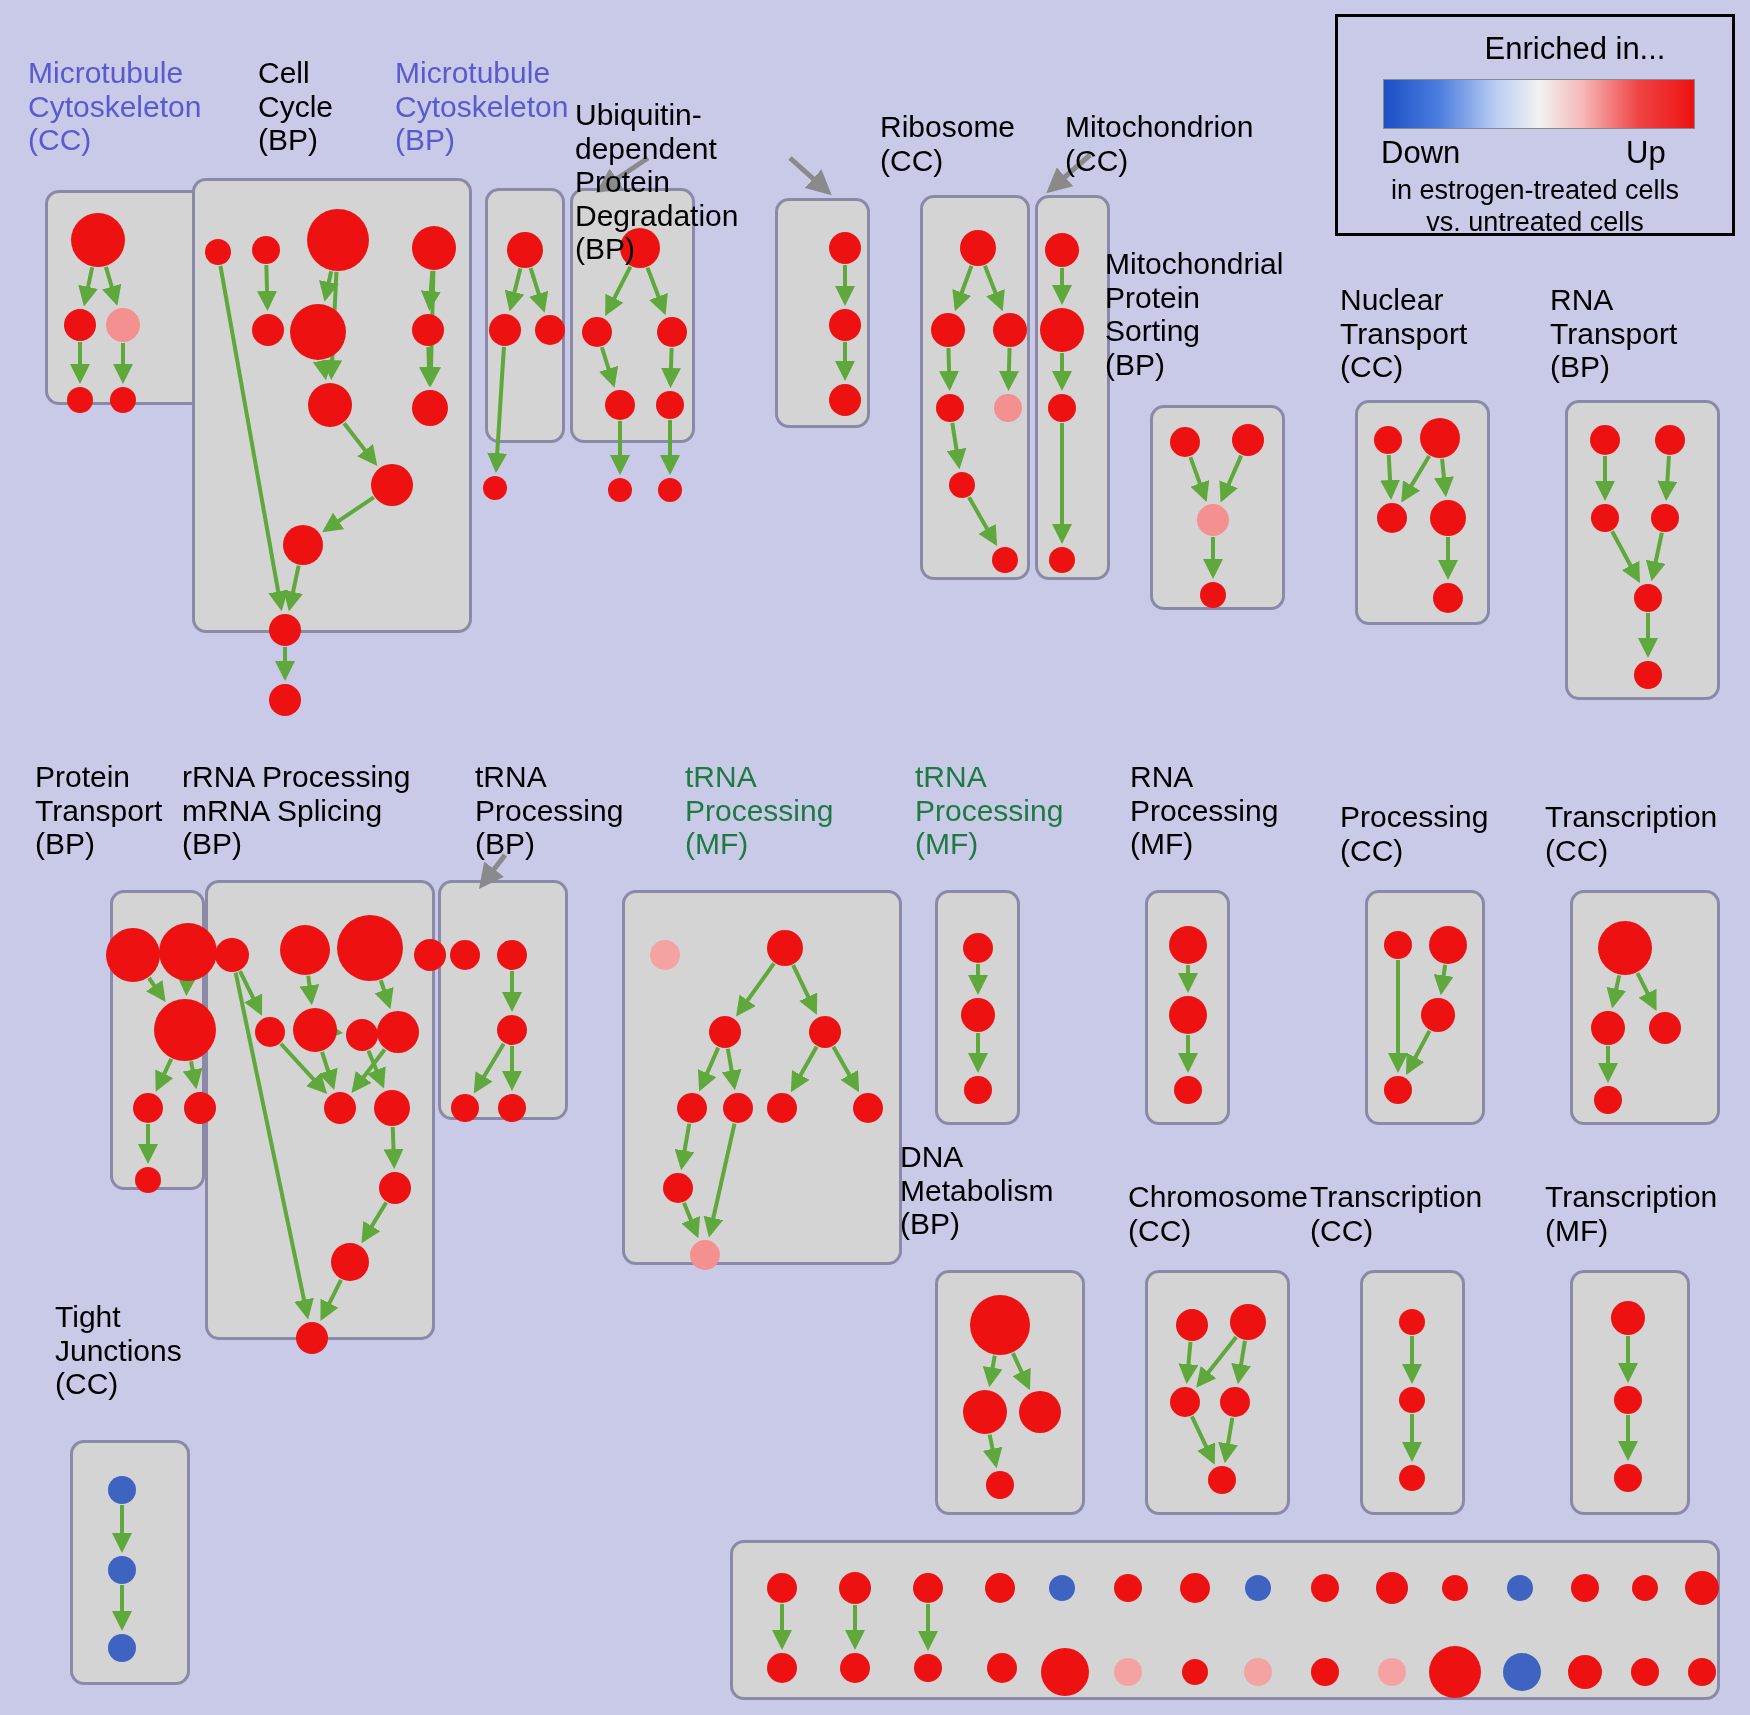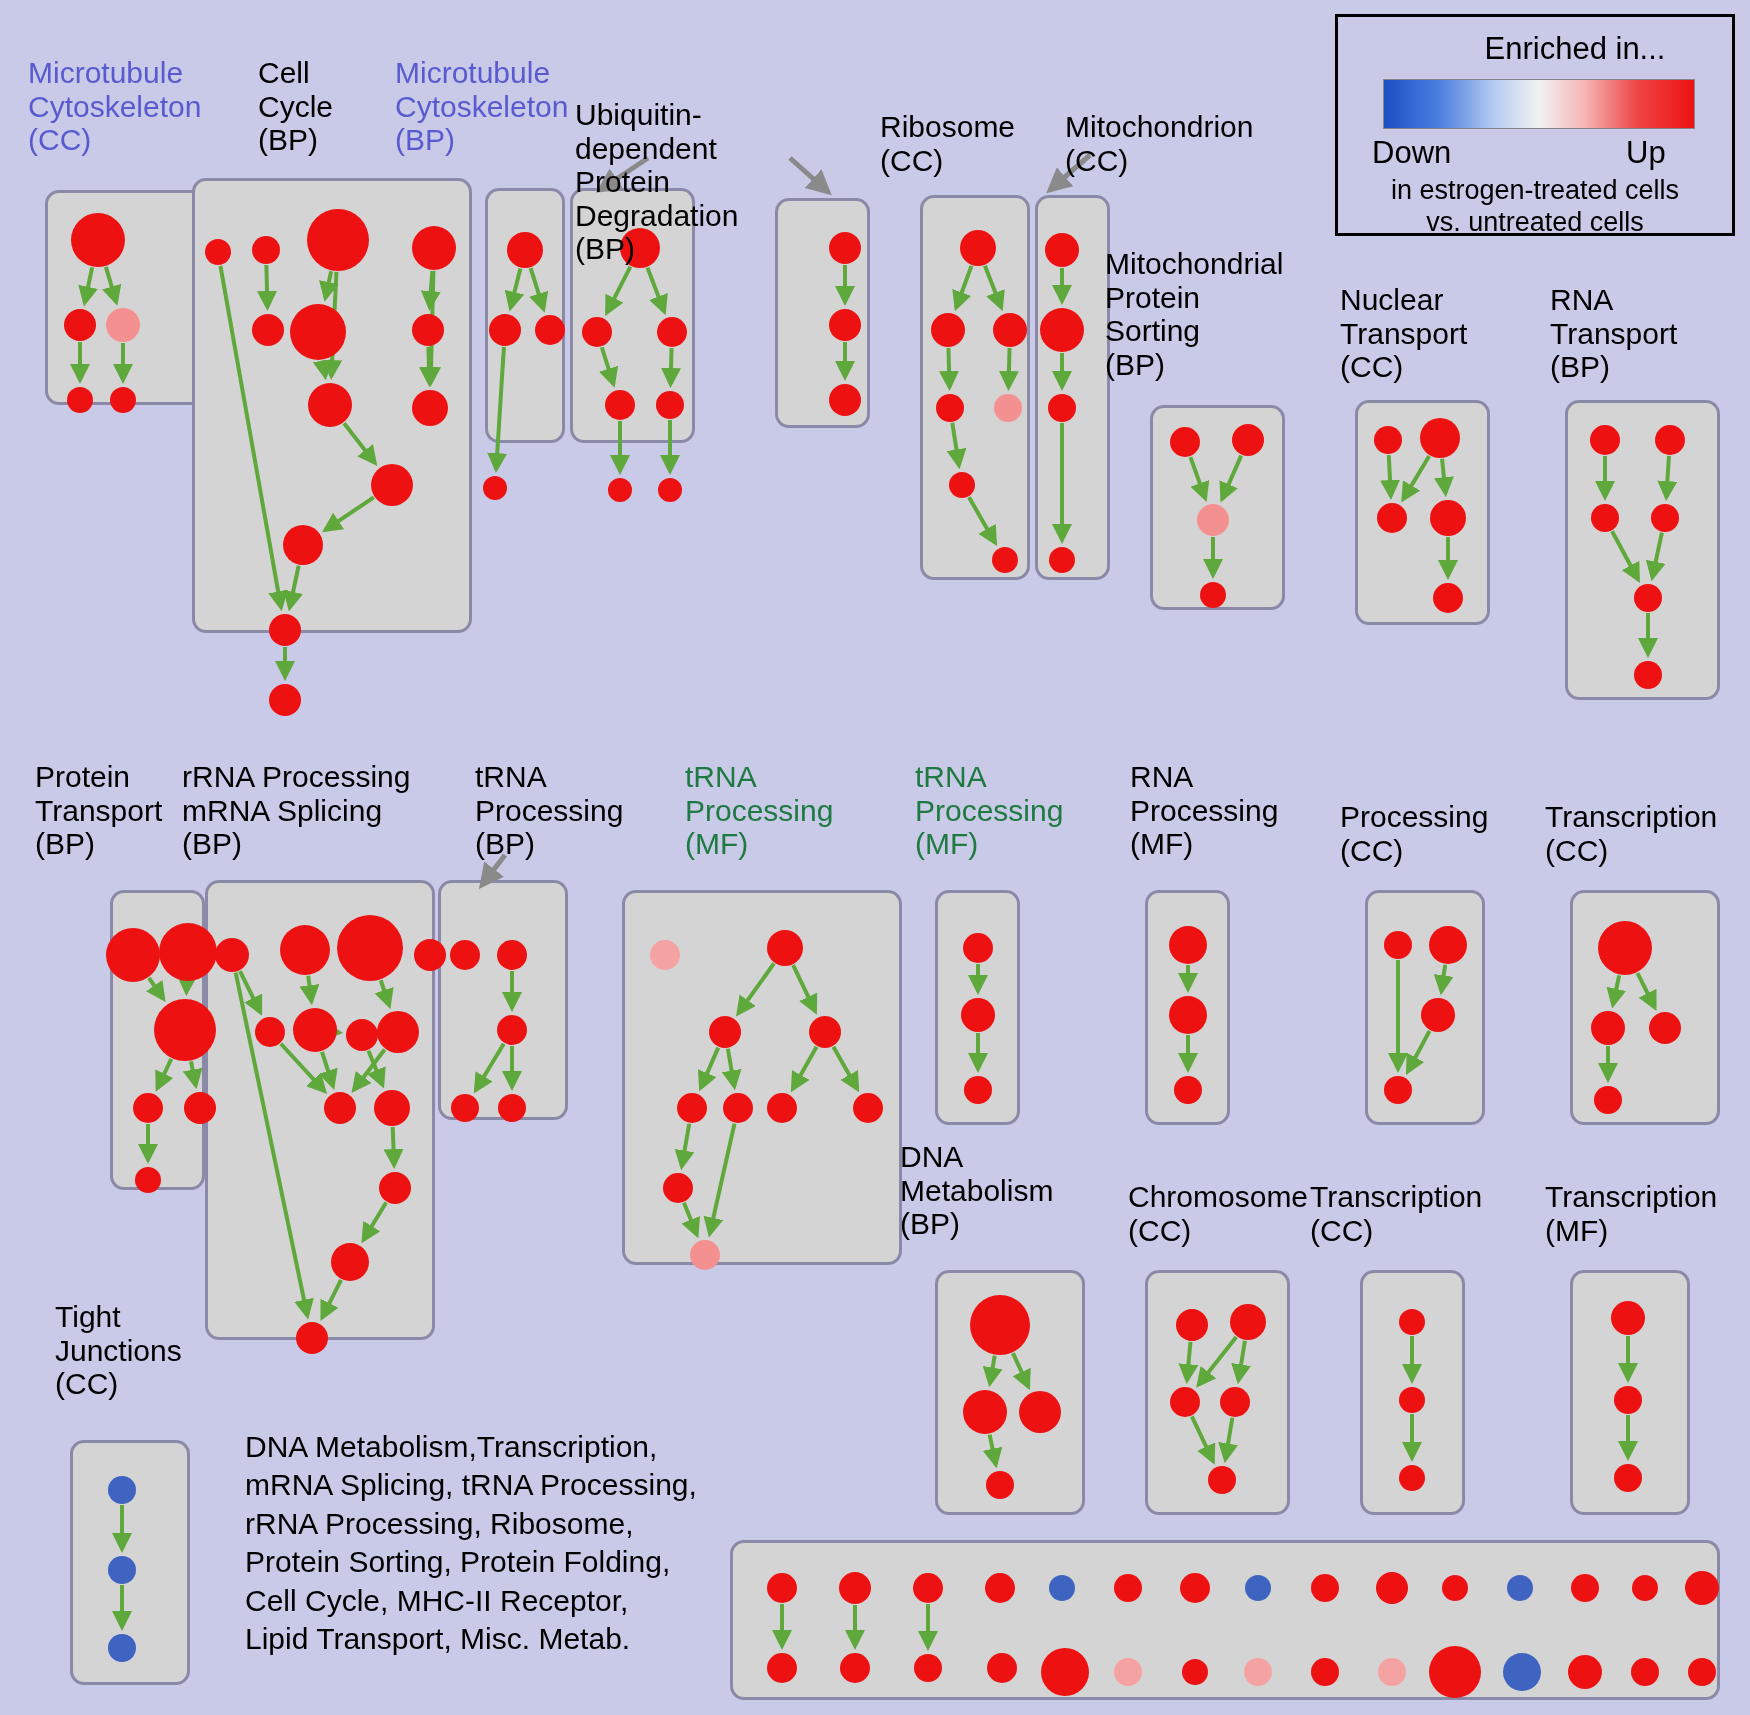--- a/index.html
+++ b/index.html
@@ -495,26 +495,20 @@
       <div class="label" style="left: 1545px; top: 1180px; width: 195px;">Transcription
 (MF)</div>
       <div class="label" style="left: 55px; top: 1300px; width: 160px;">Tight
 Junctions
 (CC)</div>
     </div>
 
   <div class="legend" style="left:1335px; top:14px; width:400px; height:222px;">
     <div class="legend-title" style="left:0; top:14px;">Enriched in...</div>
     <div class="legend-bar" style="left:45px; top:62px; width:310px; height:48px;"></div>
-    <div class="legend-down" style="left:34px; top:118px;">Down</div>
+    <div class="legend-down" style="left:43px; top:118px;">Down</div>
     <div class="legend-up" style="left:288px; top:118px;">Up</div>
     <div class="legend-sub" style="left:0; top:158px;">in estrogen-treated cells
 vs. untreated cells</div>
   </div>
 
-  <div class="caption" style="left:245px; top:1428px; width:520px;">DNA Metabolism,Transcription,
-mRNA Splicing, tRNA Processing,
-rRNA Processing, Ribosome,
-Protein Sorting, Protein Folding,
-Cell Cycle, MHC-II Receptor,
-Lipid Transport, Misc. Metab.</div>
 
 </div>
 
 </body></html>

